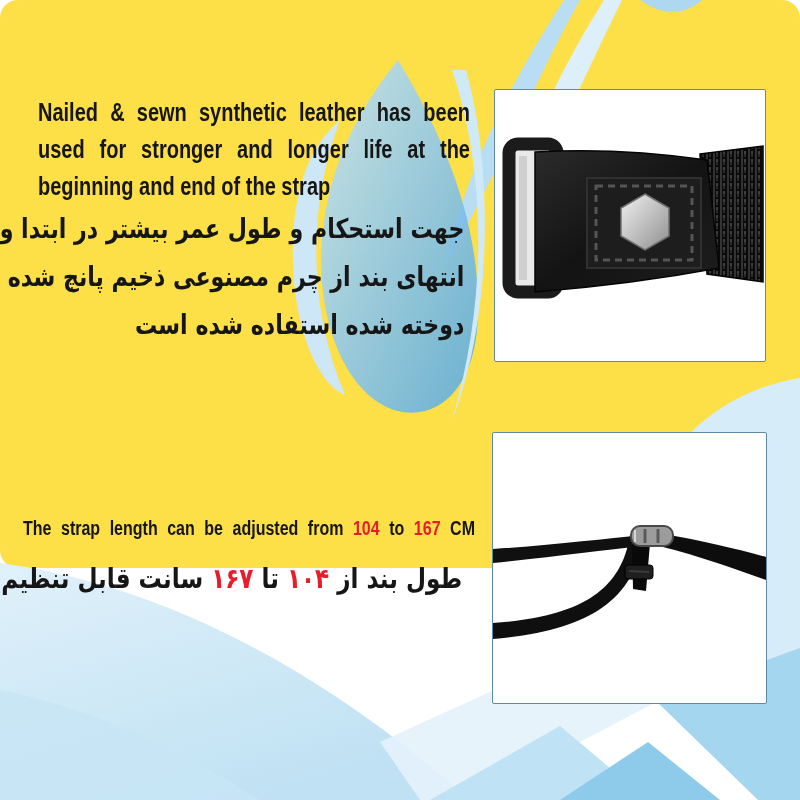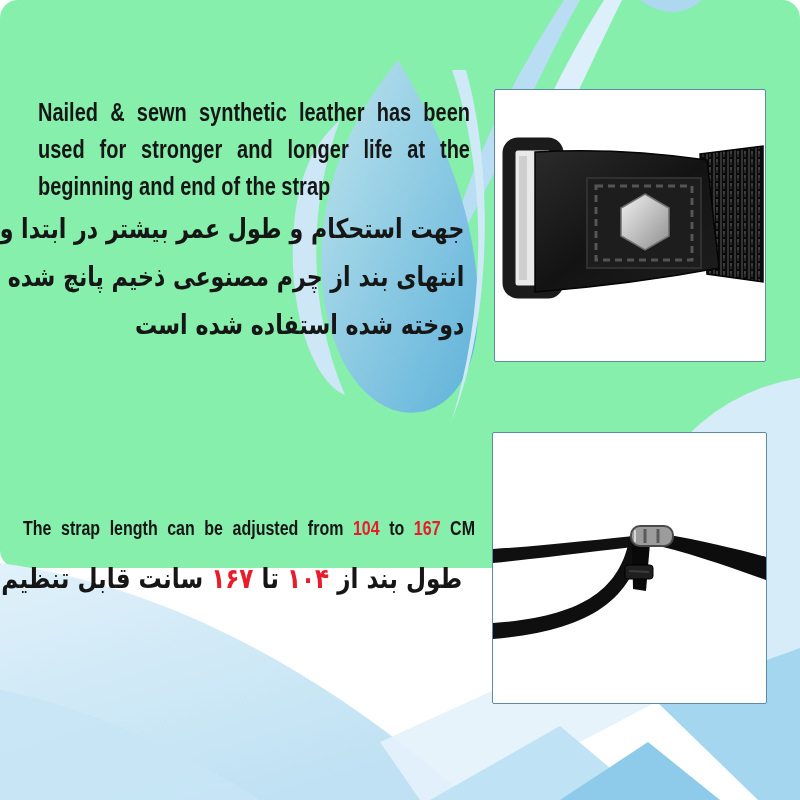--- a/index.html
+++ b/index.html
@@ -1,18 +1,18 @@
 <!DOCTYPE html>
 <html style="--accent-red: #e81c2a; --panel-border: #5f8aa5;"><head>
 <meta charset="utf-8">
 <style>
   html,body{margin:0;padding:0;}
   body{width:800px;height:800px;overflow:hidden;background:#ffffff;
        font-family:"Liberation Sans", sans-serif;}
-  .stage{position:relative;width:800px;height:568px;background:#86efac;border-radius:18px;}
+  .stage{position:relative;width:800px;height:568px;background:#fde047;border-radius:18px;}
   .bg{position:absolute;left:0;top:0;width:800px;height:800px;z-index:0;}
 
   
   .txt{position:absolute;z-index:3;color:#161616;}
   .en-block{left:38px;top:94px;width:540px;transform:scaleX(0.8);
             transform-origin:0 0;font-weight:700;font-size:25px;line-height:37px;}
   .jline{white-space:nowrap;text-align:justify;text-align-last:justify;}
   .lline{white-space:nowrap;text-align:left;}
   .rline{white-space:nowrap;text-align:right;}
 

